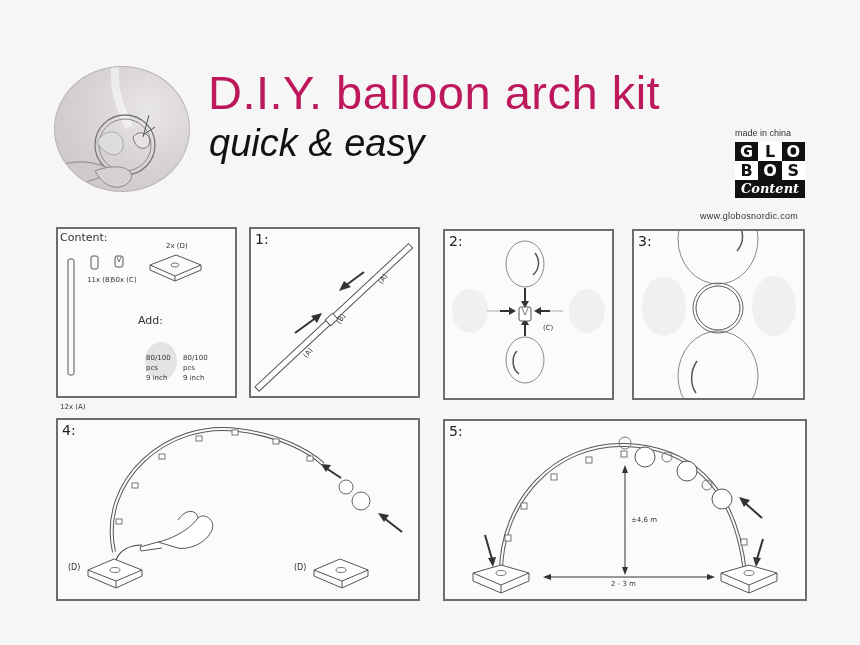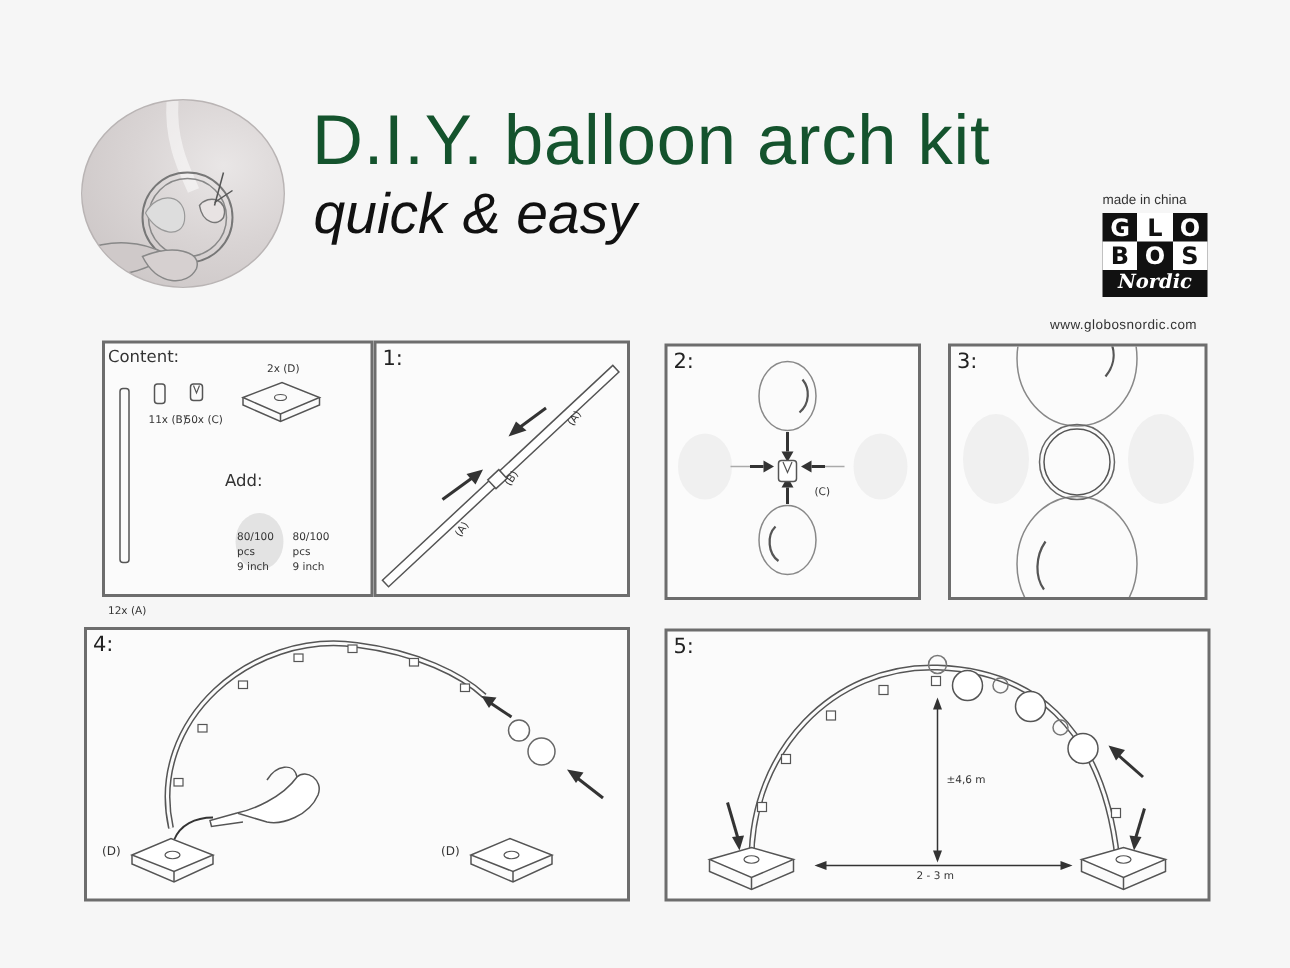--- a/index.html
+++ b/index.html
@@ -11,21 +11,21 @@
     border-radius: 50%;
     background: radial-gradient(ellipse at 70% 35%, #e9e6e6 0%, #d9d4d4 45%, #c8c2c2 100%);
     border: 1px solid #b9b4b4;
     overflow: hidden;
   }
   .hero-circle svg { position: absolute; left: 0; top: 0; }
 
   .title {
     position: absolute; left: 208px; top: 66px;
     font-size: 47px; line-height: 54px; font-weight: 400; letter-spacing: 0.5px;
-    color: #14532d;
+    color: #be185d;
   }
   .subtitle {
     position: absolute; left: 209px; top: 121px;
     font-size: 38px; line-height: 44px; color: #111; font-style: italic;
   }
 
   .brand { position: absolute; left: 700px; top: 128px; width: 110px; }
   .brand .made { position: absolute; left: 35px; top: 0; font-size: 9px; color: #333; white-space: nowrap; }
   .brand .logo {
     position: absolute; left: 35px; top: 14px; width: 70px; height: 56px;
@@ -81,26 +81,26 @@
     <div class="row" style="top:0">
       <div class="cell">G</div>
       <div class="cell w">L</div>
       <div class="cell">O</div>
     </div>
     <div class="row" style="top:19px">
       <div class="cell w">B</div>
       <div class="cell">O</div>
       <div class="cell w">S</div>
     </div>
-    <div class="nordic">Nordic</div>
+    <div class="nordic">Content</div>
   </div>
   <div class="url">www.globosnordic.com</div>
 </div>
 
-<div class="panel" style="left:68px;top:227px;width:181px;height:171px;">
+<div class="panel" style="left:56px;top:227px;width:181px;height:171px;">
   <svg width="177" height="167">
 
     <rect x="10" y="30" width="6" height="116" rx="2" fill="none" stroke="#555" stroke-width="1"></rect>
 
     <rect x="33" y="27" width="7" height="13" rx="2" fill="none" stroke="#555" stroke-width="1"></rect>
 
     <rect x="57" y="27" width="8" height="11" rx="2" fill="none" stroke="#555" stroke-width="1"></rect>
     <path d="M59 28 L61 33 L63 28" fill="none" stroke="#555" stroke-width="0.8"></path>
 
     <path d="M92 36 L118 26 L143 36 L117 47 Z" fill="none" stroke="#555" stroke-width="1"></path>

